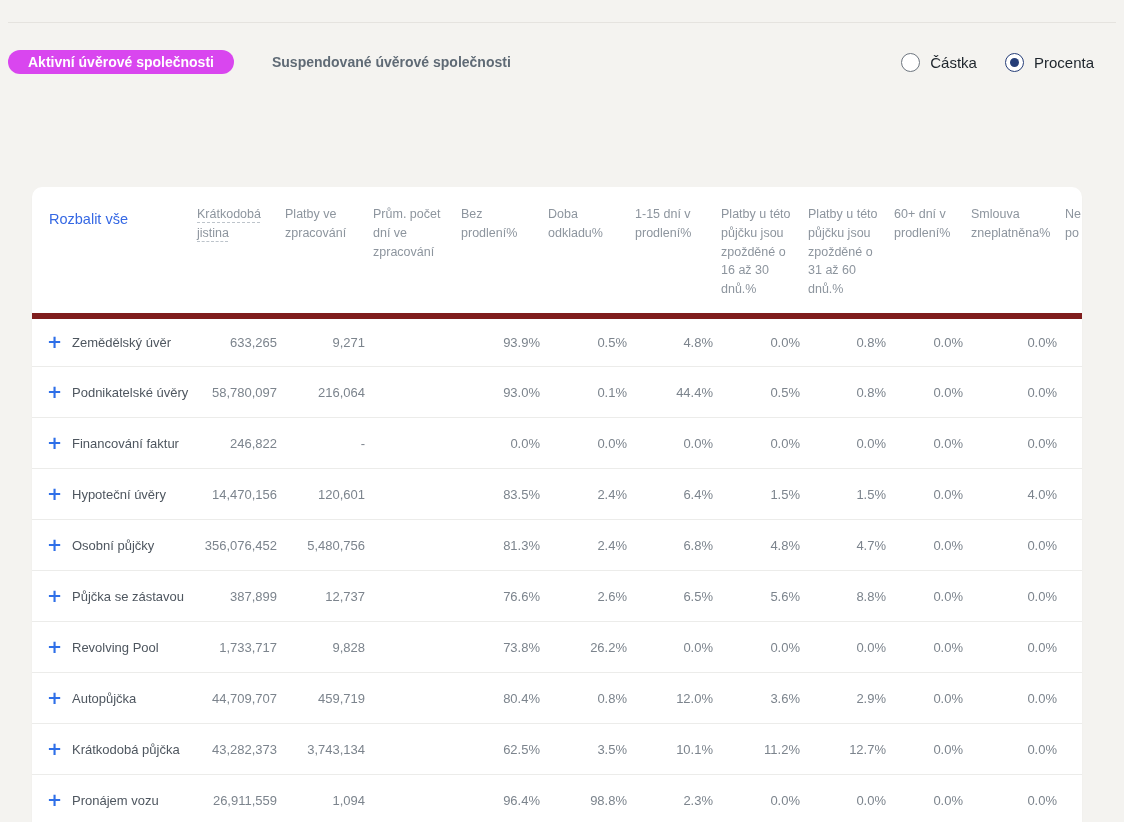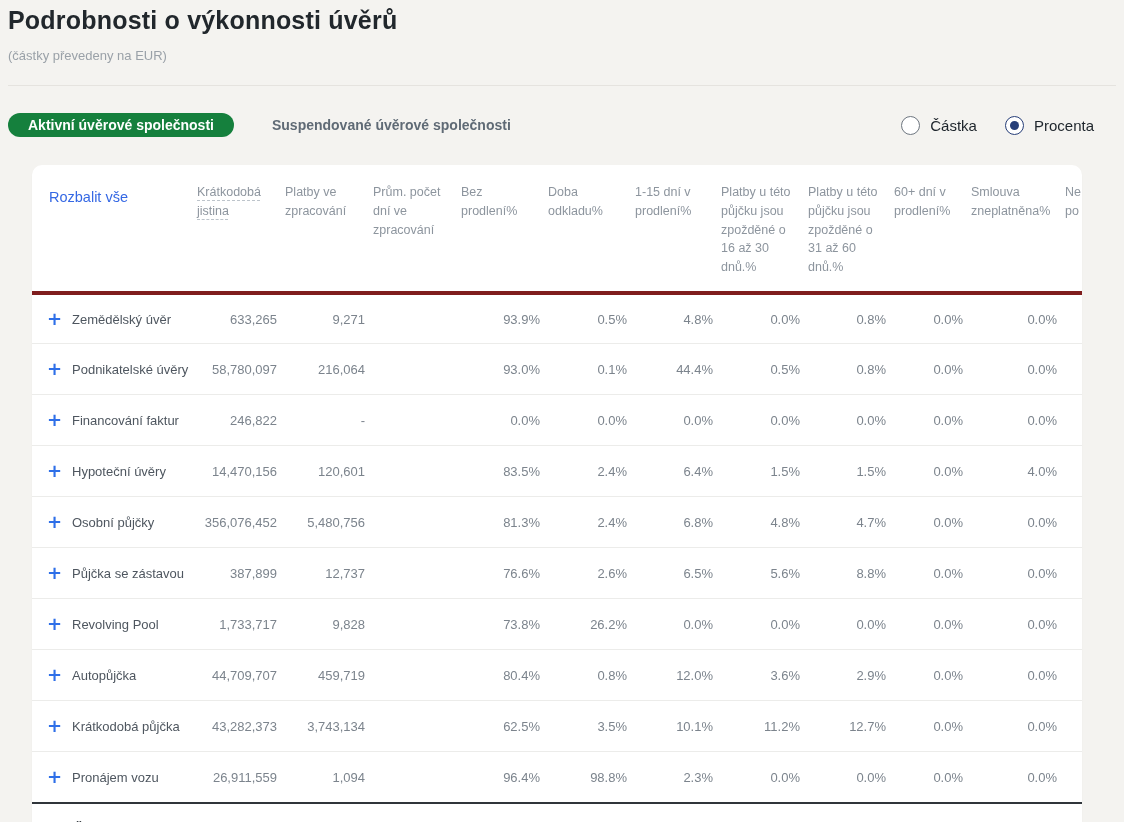--- a/index.html
+++ b/index.html
@@ -14,21 +14,21 @@
 
   
   .page-header { padding: 6px 8px 0 8px; }
   .page-title { font-size: 25px; font-weight: 700; color: #21272c; letter-spacing: .2px; }
   .page-subtitle { margin-top: 13px; font-size: 13px; color: #9aa1a8; }
   .header-divider { border: none; border-top: 1px solid #e5e3df; margin: 22px 8px 0 8px; }
 
   
   .tab-bar { display: flex; align-items: center; margin: 23px 30px 0 8px; }
   .tab-pill {
-    background: #15803d; color: #ffffff;
+    background: #d946ef; color: #ffffff;
     font-size: 14px; font-weight: 600;
     border: none; border-radius: 16px;
     padding: 4px 20px; cursor: pointer;
   }
   .tab-plain {
     background: none; border: none; cursor: pointer;
     color: #5f6a75; font-size: 14px; font-weight: 600;
     margin-left: 34px; padding: 8px 4px;
   }
   .radio-group { margin-left: auto; display: flex; align-items: center; gap: 28px; }
@@ -57,21 +57,21 @@
   }
   table { border-collapse: collapse; table-layout: fixed; width: 1120px; }
   th, td { font-weight: 400; }
 
   thead th {
     vertical-align: top; text-align: left;
     padding: 18px 10px 14px 0;
     font-size: 12.5px; line-height: 1.5;
     color: #8d959e;
     height: 103px;
-    border-bottom: 4px solid #7f1d1d;
+    border-bottom: 6px solid #7f1d1d;
   }
   thead th.expand-cell { padding-left: 17px; vertical-align: top; }
   .expand-all {
     color: #3568e4; font-size: 14.5px; text-decoration: none; cursor: pointer;
     display: inline-block; margin-top: 4px;
   }
   .tooltip-underline {
     text-decoration: underline dashed 1px;
     text-decoration-color: #bdc4cb;
     text-underline-offset: 4px;
@@ -95,24 +95,20 @@
   tfoot tr { border-top: 2px solid #30353a; }
   tfoot td { height: 51px; }
   tfoot td.total-label { font-size: 13px; font-weight: 700; color: #2a3036; padding-left: 42px; }
   tfoot td.val { color: #6f767e; }
 </style>
 </head>
 <body>
 
 <div class="page">
 
-  <div class="page-header">
-    <h1 class="page-title">Podrobnosti o výkonnosti úvěrů</h1>
-    <div class="page-subtitle">(částky převedeny na EUR)</div>
-  </div>
 
   <hr class="header-divider">
 
   <div class="tab-bar">
     <button class="tab-pill">Aktivní úvěrové společnosti</button>
     <button class="tab-plain">Suspendované úvěrové společnosti</button>
 
     <div class="radio-group">
       <div class="radio-option">
         <span class="radio-circle"></span>

